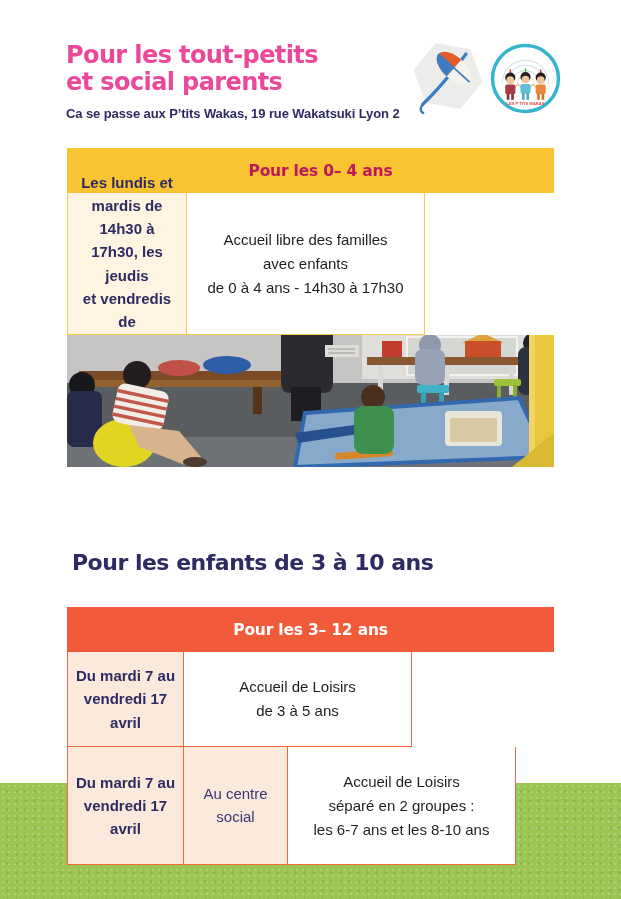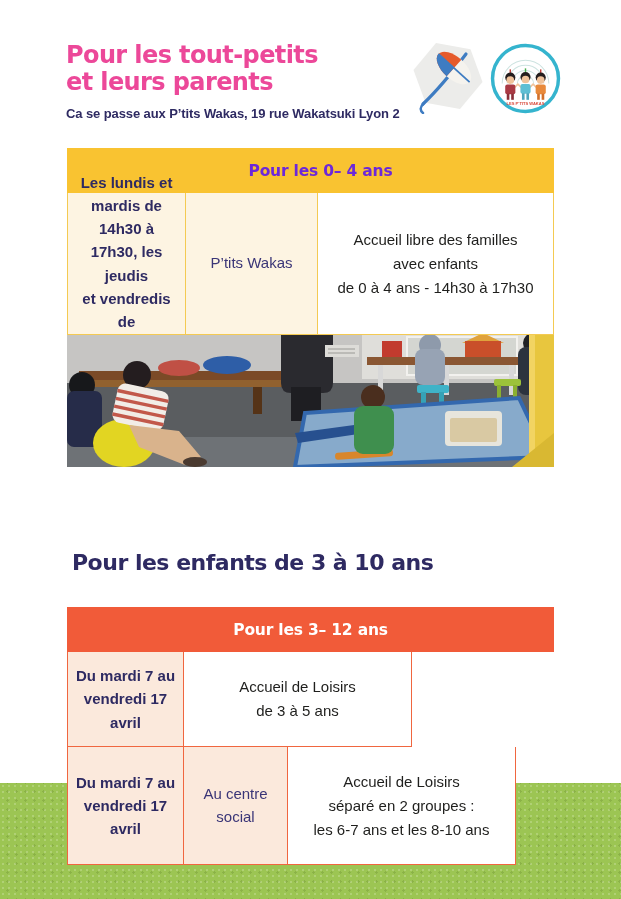--- a/index.html
+++ b/index.html
@@ -34,21 +34,21 @@
   .wakas-logo{position:absolute;left:490px;top:43px;width:71px;height:71px;z-index:2;}
 
   .tbl{position:absolute;left:67px;width:487px;z-index:2;}
   .tbl-0-4{top:148px;}
   .tbl-3-12{top:607px;}
   .tbl-header{
     height:45px;display:flex;align-items:center;justify-content:center;
     font-weight:800;font-size:15.5px;letter-spacing:-0.2px;
     font-family:"DejaVu Sans","Liberation Sans",sans-serif;
   }
-  .tbl-0-4 .tbl-header{background:#F9C331;color:#6d28d9;padding-left:20px;}
+  .tbl-0-4 .tbl-header{background:#F9C331;color:#be185d;padding-left:20px;}
   .tbl-3-12 .tbl-header{background:#F15B39;color:#ffffff;}
   .t-row{display:flex;}
   .tbl-0-4 .t-row{height:142px;--bc:#F4CA52;}
   .tbl-3-12 .r1{height:95px;--bc:#F0663F;}
   .tbl-3-12 .r2{height:118px;--bc:#F0663F;}
   .cell{
     box-sizing:border-box;
     display:flex;align-items:center;justify-content:center;
     text-align:center;white-space:pre-line;
     border-right:1px solid var(--bc);border-bottom:1px solid var(--bc);
@@ -79,21 +79,21 @@
 </style>
 </head>
 <body>
 
 <div class="page">
 
   <div class="green-band"></div>
 
   <div class="page-title">
     <div>Pour les tout-petits</div>
-    <div>et leurs parents</div>
+    <div>et social parents</div>
   </div>
 
   <div class="page-subtitle">Ca se passe aux P’tits Wakas, 19 rue Wakatsuki Lyon 2</div>
 
   <svg class="feather-icon" viewBox="0 0 80 80">
     <polygon points="74.5,48.1 52,74.9 17.5,68.8 5.5,35.9 28,9.1 62.5,15.2" fill="#ECECEA"></polygon>
     <path d="M16,69 q-6,6 -1,10" stroke="#3E7CC2" stroke-width="2.5" fill="none" stroke-linecap="round"></path>
     <path d="M15,70 Q34,52 58,20" stroke="#3E7CC2" stroke-width="3.2" fill="none" stroke-linecap="round"></path>
     <g transform="rotate(-48 46 34)">
       <ellipse cx="46" cy="34" rx="11" ry="21" fill="#F5F3EE"></ellipse>
@@ -140,21 +140,20 @@
   </svg>
 
   <div class="tbl tbl-0-4">
     <div class="tbl-header">Pour les 0– 4 ans</div>
     <div class="t-row">
       <div class="cell cell-shade cell-bold c1">Les lundis et
 mardis de 14h30 à
 17h30, les jeudis
 et vendredis de
 9h à 12h</div>
-      <div class="cell cell-shade cell-loc c2">P’tits Wakas</div>
       <div class="cell cell-desc c3">Accueil libre des familles
 avec enfants
 de 0 à 4 ans - 14h30 à 17h30</div>
     </div>
   </div>
 
   <svg class="photo" viewBox="0 0 487 132" preserveAspectRatio="none">
 
     <rect x="0" y="0" width="487" height="52" fill="#C6C5C3"></rect>
     <rect x="295" y="0" width="172" height="44" fill="#DFDEDA"></rect>

